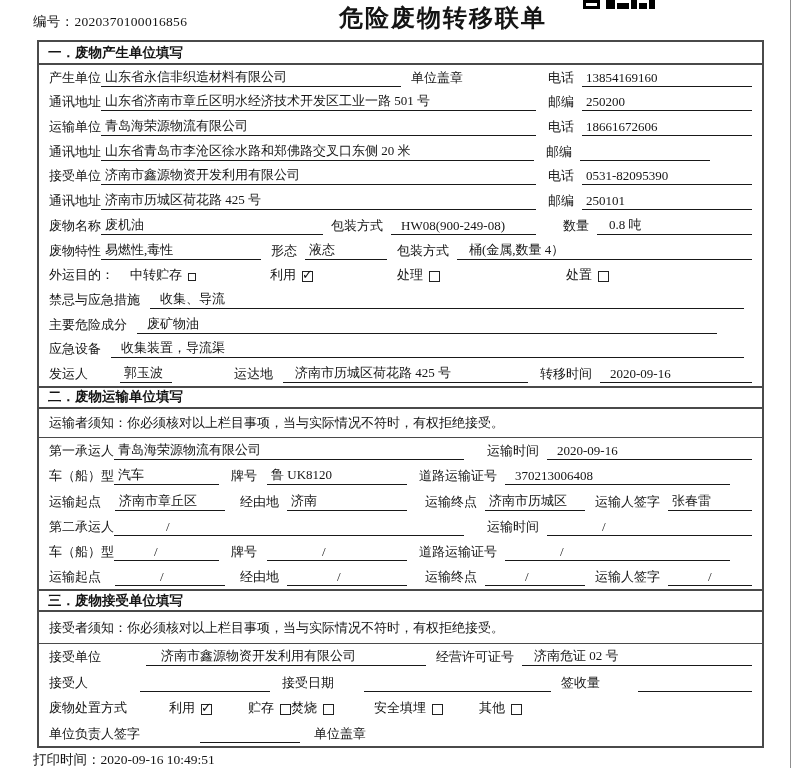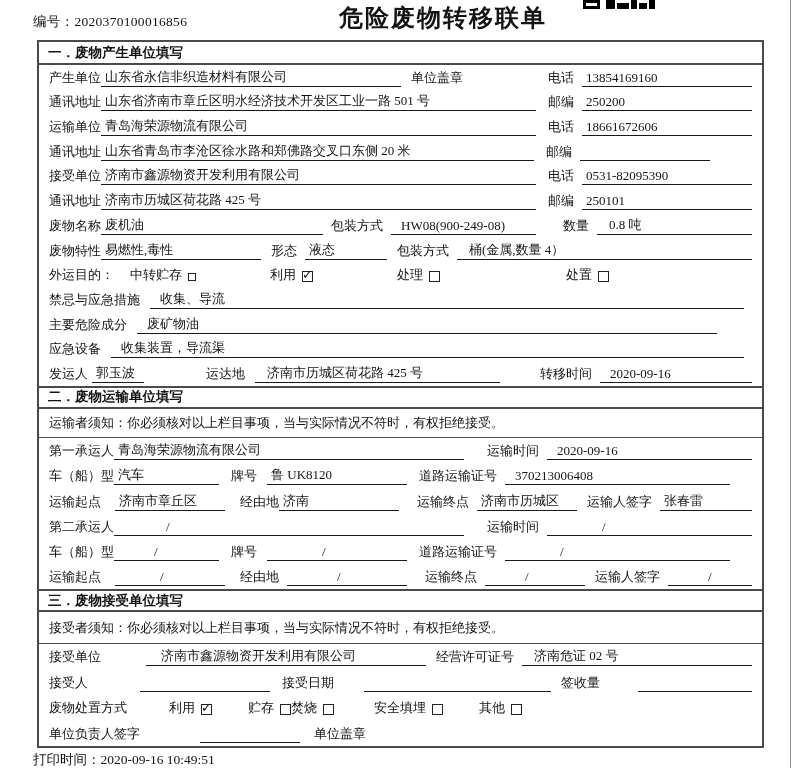--- a/index.html
+++ b/index.html
@@ -173,21 +173,21 @@
       <span class="u fx" style="margin-left:10px;margin-right:35px;padding-left:10px">废矿物油</span>
     </div>
 
     <div class="r">
       <span class="l">应急设备</span>
       <span class="u fx" style="margin-left:10px;margin-right:8px;padding-left:10px">收集装置，导流渠</span>
     </div>
 
     <div class="r">
       <span class="l">发运人</span>
-      <span class="u" style="width:52px;margin-left:4px">郭玉波</span>
+      <span class="u" style="width:52px;margin-left:32px">郭玉波</span>
       <span class="l" style="margin-left:62px">运达地</span>
       <span class="u" style="width:245px;margin-left:10px;padding-left:12px">济南市历城区荷花路 425 号</span>
       <span class="rg">
         <span class="l">转移时间</span>
         <span class="u" style="width:152px;padding-left:10px">2020-09-16</span>
       </span>
     </div>
   </div>
 
   <div class="sec-h bt">二．废物运输单位填写</div>
@@ -210,21 +210,21 @@
       <span class="l" style="margin-left:12px">牌号</span>
       <span class="u" style="width:140px;margin-left:10px">鲁 UK8120</span>
       <span class="l" style="margin-left:12px">道路运输证号</span>
       <span class="u fx" style="margin-left:8px;margin-right:22px;padding-left:10px">370213006408</span>
     </div>
 
     <div class="r">
       <span class="l">运输起点</span>
       <span class="u" style="width:110px;margin-left:14px">济南市章丘区</span>
       <span class="l" style="margin-left:15px">经由地</span>
-      <span class="u" style="width:120px;margin-left:0">济南</span>
+      <span class="u" style="width:120px;margin-left:8px">济南</span>
       <span class="l" style="margin-left:18px">运输终点</span>
       <span class="u" style="width:100px;margin-left:8px">济南市历城区</span>
       <span class="l" style="margin-left:10px">运输人签字</span>
       <span class="u fx" style="margin-left:8px">张春雷</span>
     </div>
 
     <div class="r">
       <span class="l">第二承运人</span>
       <span class="u" style="width:350px;padding-left:52px">/</span>
       <span class="rg">

